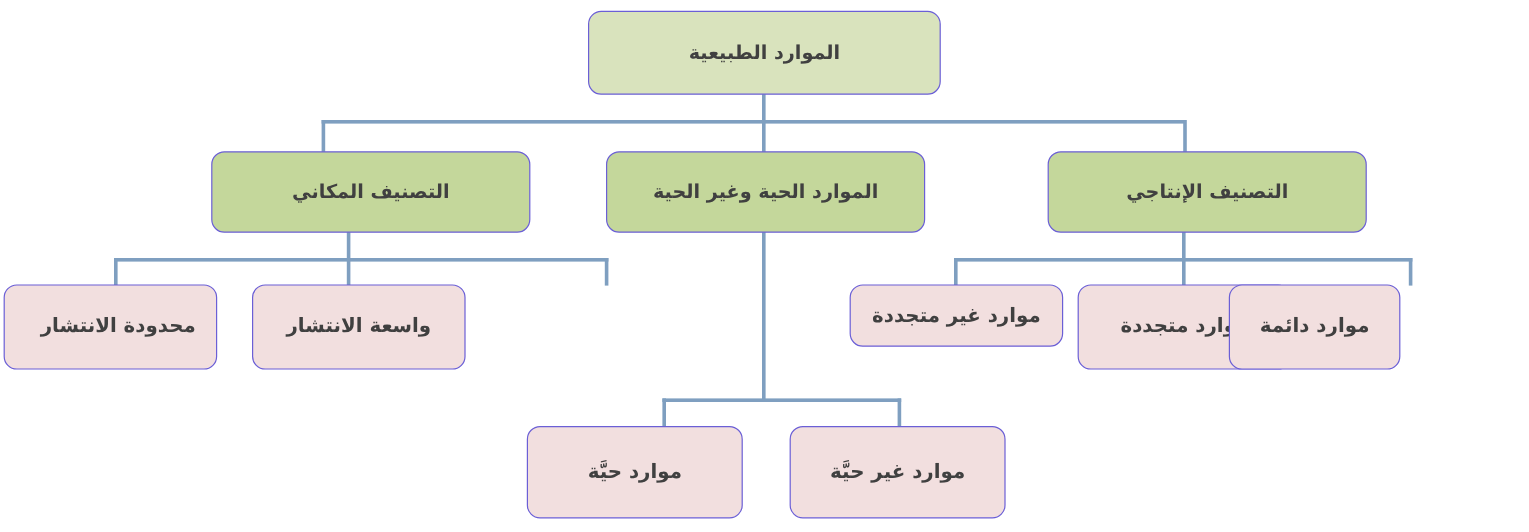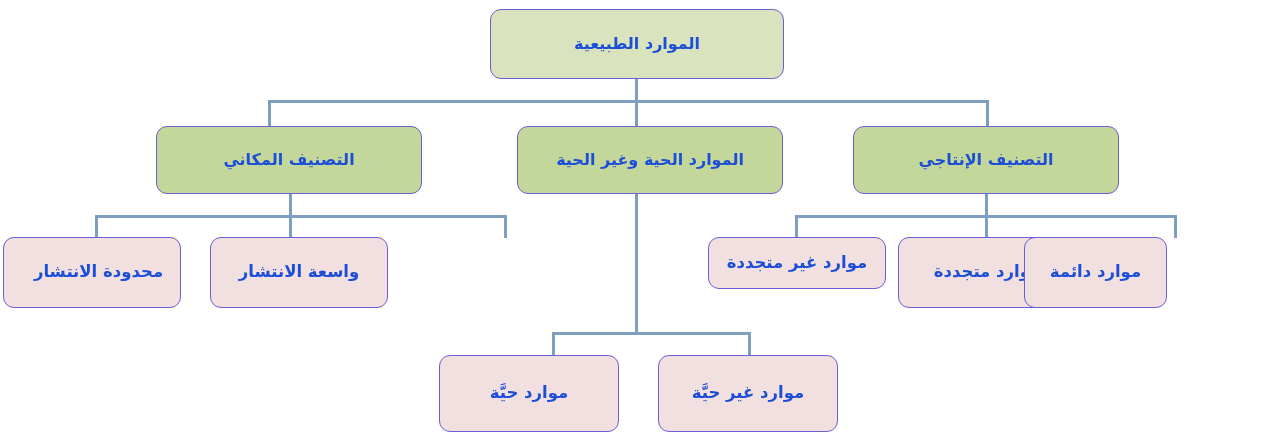--- a/index.html
+++ b/index.html
@@ -20,35 +20,36 @@
   }
   .node {
     position: absolute;
     box-sizing: border-box;
     display: flex;
     align-items: center;
     justify-content: center;
     text-align: center;
     border: 1.6px solid #6b5fd6;
     border-radius: 11px;
-    color: #1d4ed8;
+    color: #404040;
     font-weight: bold;
     line-height: 1.25;
     direction: rtl;
     unicode-bidi: isolate;
     padding: 2px 8px;
     z-index: 2;
   }
   .node.root {
     background: #d9e3bd;
     font-size: 16px;
   }
   .node.level2 {
     background: #c4d79b;
     font-size: 16px;
+    margin-left: 20px;
   }
   .node.level3 {
     background: #f2dfdf;
     font-size: 16.5px;
   }
   .connector {
     position: absolute;
     background: #7f9fc0;
     z-index: 1;
   }
@@ -82,21 +83,21 @@
 
   <div class="connector v" style="left:635px; top:193px; height:142px;"></div>
   <div class="connector h" style="left:552px; top:332px; width:199px;"></div>
   <div class="connector v" style="left:552px; top:332px; height:24px;"></div>
   <div class="connector v" style="left:748px; top:332px; height:24px;"></div>
 
   <div class="node root" style="left:490px; top:9px; width:294px; height:70px;">الموارد الطبيعية</div>
 
   <div class="node level2" style="left:156px; top:126px; width:266px; height:68px;">التصنيف المكاني</div>
 
-  <div class="node level2" style="left:517px; top:126px; width:266px; height:68px;">الموارد الحية وغير الحية</div>
+  <div class="node level2" style="left:485px; top:126px; width:266px; height:68px;">الموارد الحية وغير الحية</div>
 
   <div class="node level2" style="left:853px; top:126px; width:266px; height:68px;">التصنيف الإنتاجي</div>
 
   <div class="node level3" style="left:3px; top:237px; width:178px; height:71px;padding-left:21px;">محدودة الانتشار</div>
 
   <div class="node level3" style="left:210px; top:237px; width:178px; height:71px;">واسعة الانتشار</div>
 
 
   <div class="node level3" style="left:708px; top:237px; width:178px; height:52px;">موارد غير متجددة</div>
 

